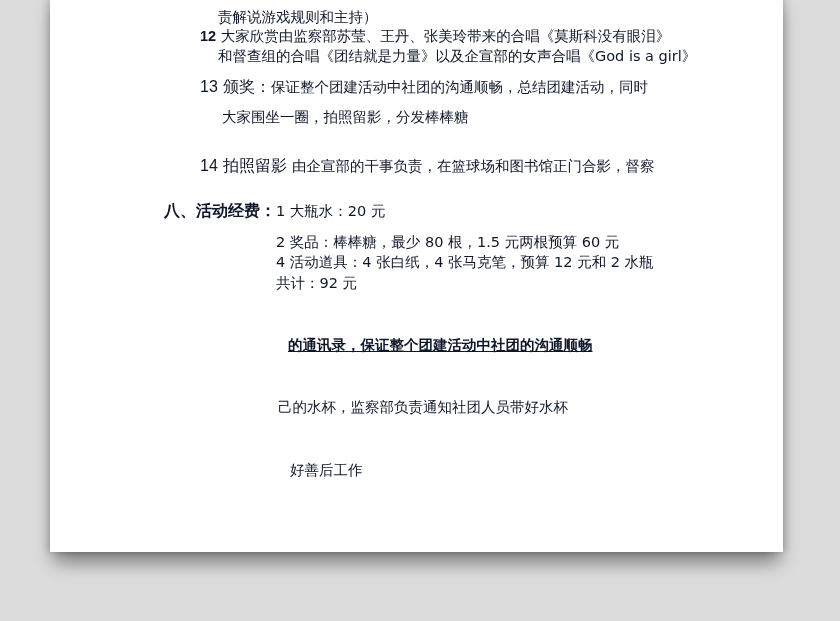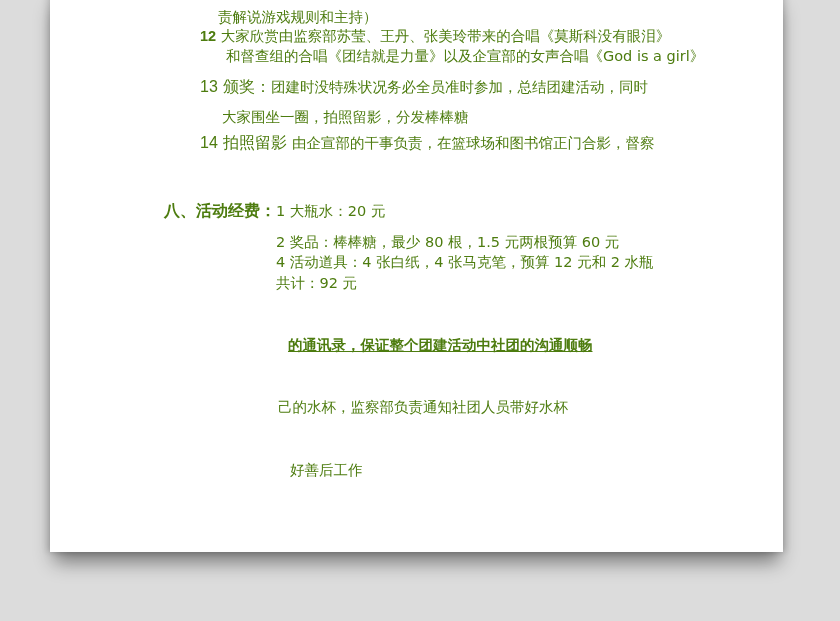--- a/index.html
+++ b/index.html
@@ -22,50 +22,50 @@
       width: 733px;
       height: 562px;
       background: #ffffff;
       box-shadow: 0 14px 18px -4px rgba(0,0,0,0.45), -3px 0 6px rgba(0,0,0,0.12), 3px 0 6px rgba(0,0,0,0.12);
     }
     .line {
       position: absolute;
       white-space: nowrap;
       font-size: 14.5px;
       line-height: 18px;
-      color: #4d7c0f;
+      color: #0f172a;
     }
     .heading {
       font-weight: bold;
       font-size: 16px;
     }
     .bold { font-weight: bold; }
     .num { font-family: "Liberation Sans", sans-serif; }
     .big { font-size: 16px; }
   </style>
 </head>
 <body>
 
 <div class="page">
 
   <div class="line" style="left:168px; top:18px;">责解说游戏规则和主持）</div>
 
   <div class="line" style="left:150px; top:37px;">
     <span class="bold num">12</span>
     <span>大家欣赏由监察部苏莹、王丹、张美玲带来的合唱《莫斯科没有眼泪》</span>
   </div>
-  <div class="line" style="left:176px; top:57px;">和督查组的合唱《团结就是力量》以及企宣部的女声合唱《God is a girl》</div>
+  <div class="line" style="left:168px; top:57px;">和督查组的合唱《团结就是力量》以及企宣部的女声合唱《God is a girl》</div>
 
   <div class="line big" style="left:150px; top:88px;">
     <span class="num">13</span>
-    <span class="big">颁奖：</span><span style="font-size:14.5px;">团建时没特殊状况务必全员准时参加，总结团建活动，同时</span>
+    <span class="big">颁奖：</span><span style="font-size:14.5px;">保证整个团建活动中社团的沟通顺畅，总结团建活动，同时</span>
   </div>
   <div class="line" style="left:172px; top:118px;">大家围坐一圈，拍照留影，分发棒棒糖</div>
 
-  <div class="line big" style="left:150px; top:144px;">
+  <div class="line big" style="left:150px; top:167px;">
     <span class="num">14</span>
     <span class="big">拍照留影</span>
     <span style="font-size:14.5px;">由企宣部的干事负责，在篮球场和图书馆正门合影，督察</span>
   </div>
 
   <div class="line" style="left:114px; top:212px;">
     <span class="heading">八、活动经费：</span><span>1 大瓶水：20 元</span>
   </div>
   <div class="line" style="left:226px; top:243px;">2 奖品：棒棒糖，最少 80 根，1.5 元两根预算 60 元</div>
   <div class="line" style="left:226px; top:263px;">4 活动道具：4 张白纸，4 张马克笔，预算 12 元和 2 水瓶</div>

